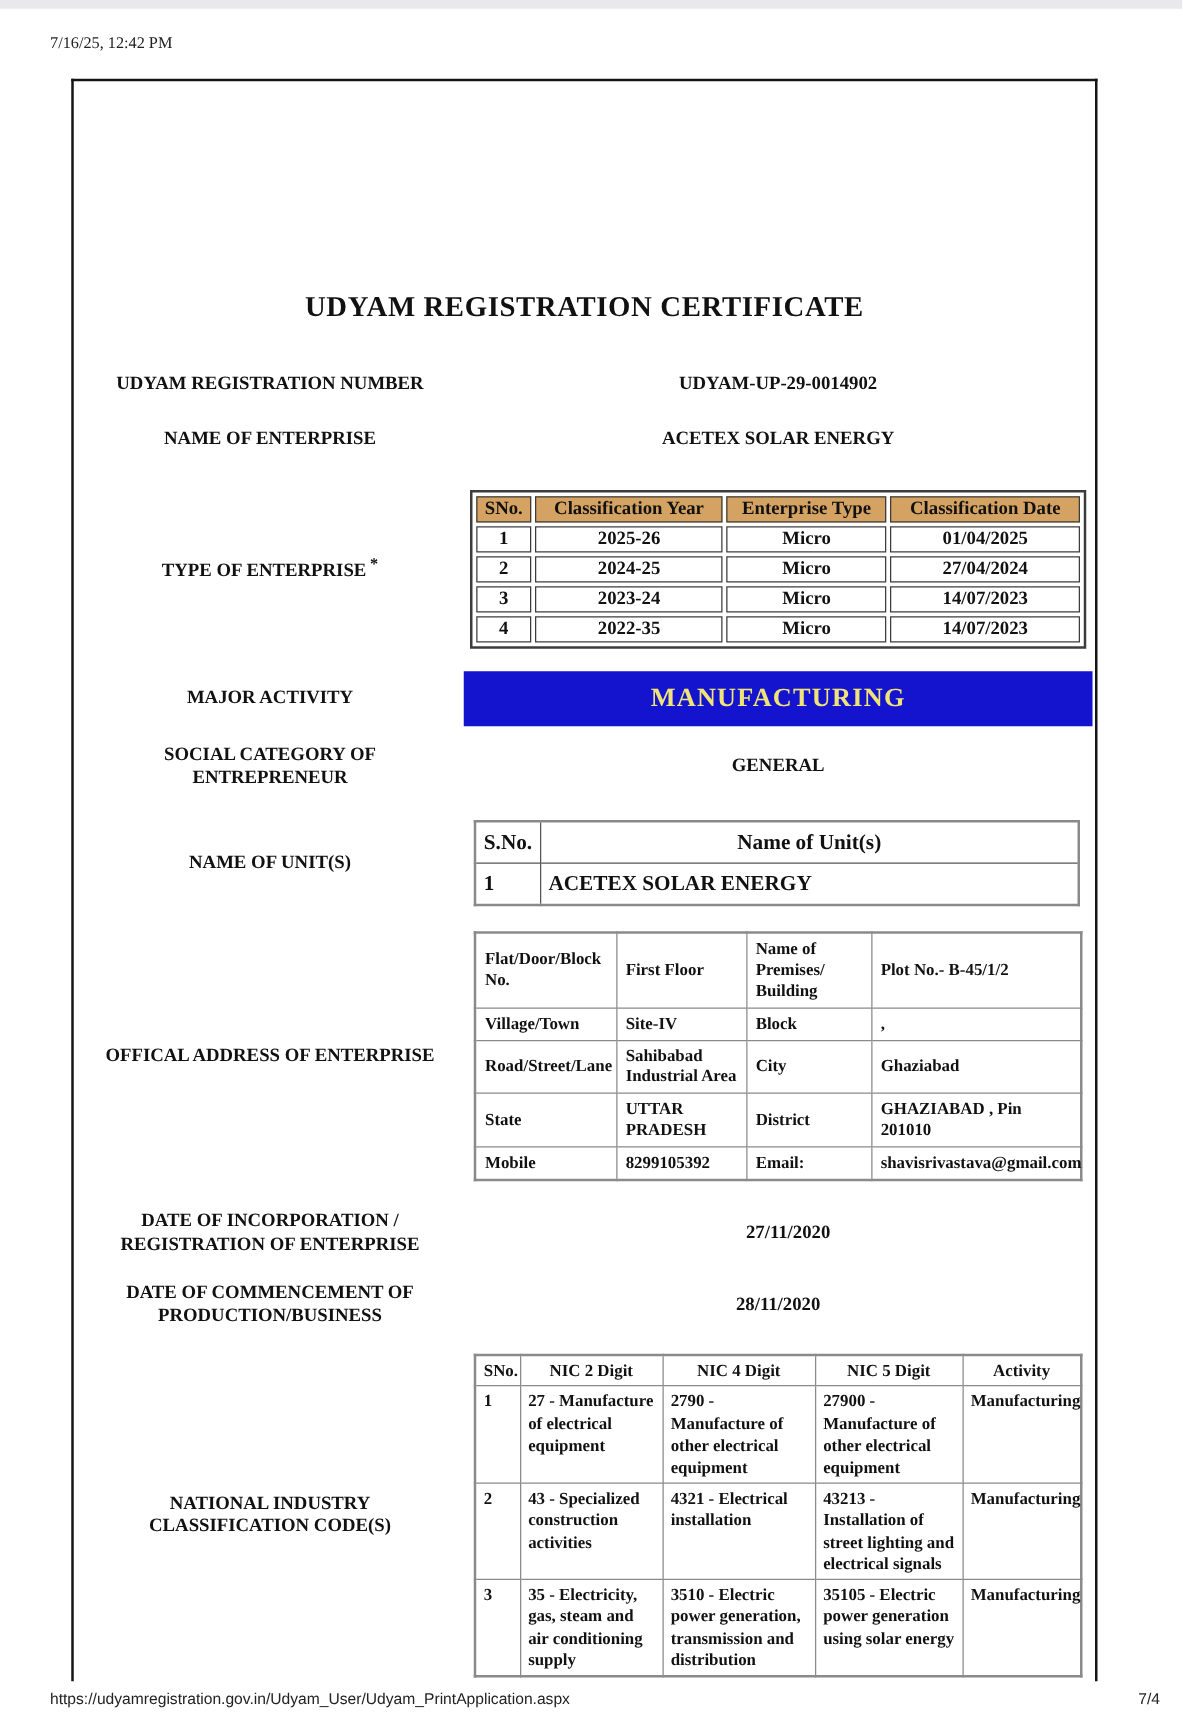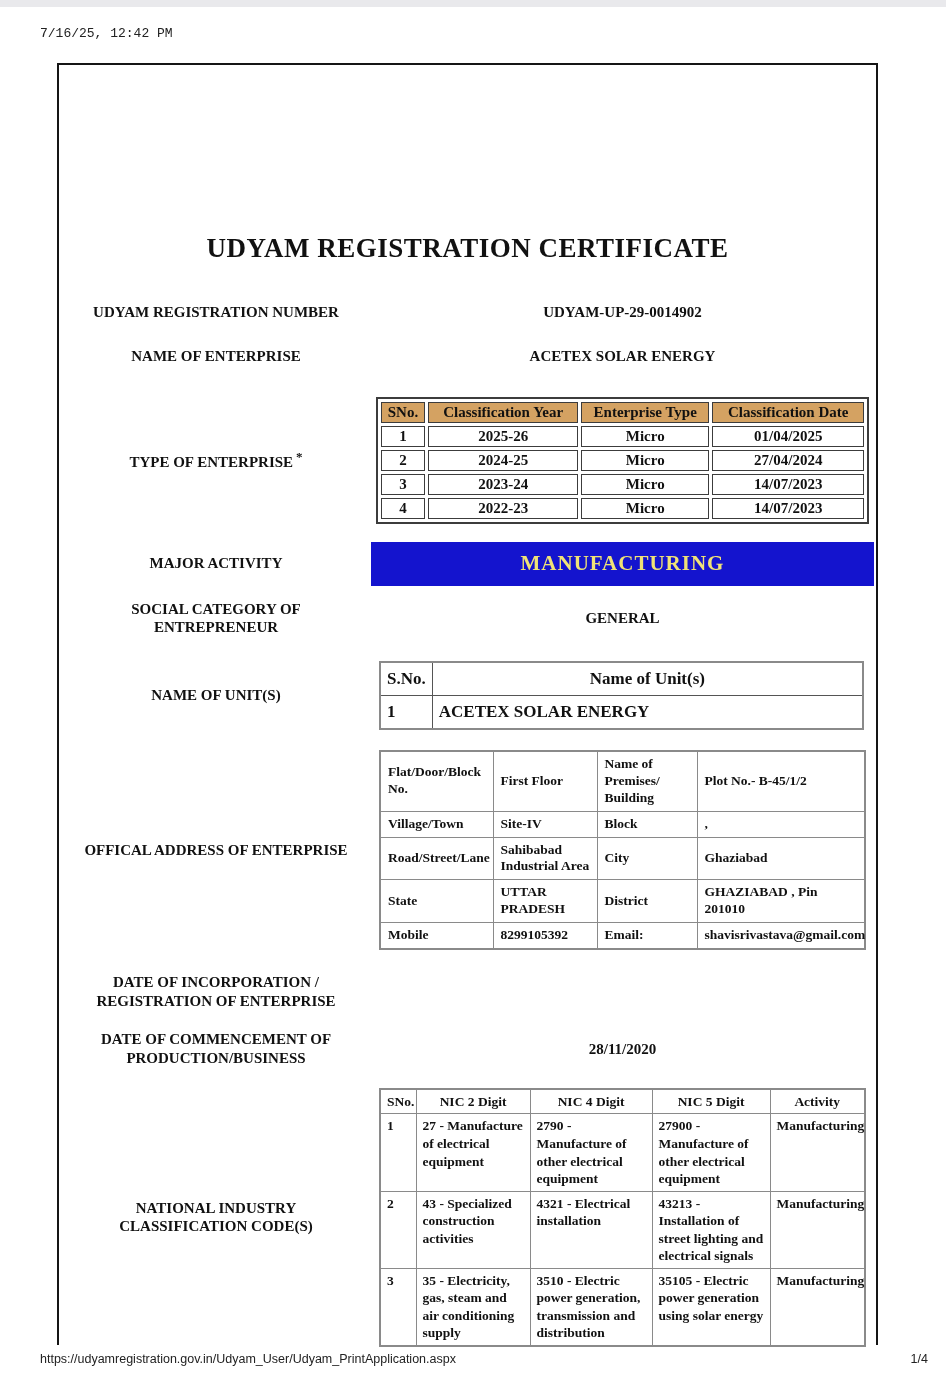--- a/index.html
+++ b/index.html
@@ -1,29 +1,29 @@
 <!DOCTYPE html>
 <html><head>
 <meta charset="utf-8">
 <style>
   * { margin:0; padding:0; box-sizing:border-box; }
   html,body { width:946px; height:1384px; background:#ffffff; font-family:"Liberation Serif", serif; position:relative; overflow:hidden; }
 
   .chrome-strip { position:absolute; top:0; left:0; width:946px; height:7px; background:#e9e9ec; }
 
   .print-header { position:absolute; top:26px; left:0; width:852px; height:20px;
-    font-family:Liberation Mono, monospace; font-size:13px; color:#222; }
+    font-family:Liberation Serif, serif; font-size:13px; color:#222; }
   .print-header .datetime { position:absolute; left:40px; top:0; }
   .print-header .doc-title { position:absolute; left:0; width:100%; text-align:center; top:0; }
 
   .page { position:absolute; left:57px; top:63px; width:821px; height:1282px;
     border-top:2px solid #151515; border-left:2px solid #151515; border-right:2px solid #151515;
     background:#ffffff; padding:0 2px; }
 
-  .cert-title { margin-top:168px; text-align:center; font-size:27px; font-weight:bold; color:#111; letter-spacing:0.5px; }
+  .cert-title { margin-top:168px; text-align:center; font-size:23px; font-weight:bold; color:#111; letter-spacing:0.5px; }
 
   .row { display:flex; align-items:center; width:100%; }
   .label-col { width:310px; display:flex; justify-content:center; flex-shrink:0; }
   .label-col .lbl { font-weight:bold; font-size:15px; color:#111; text-align:center; white-space:pre-line; line-height:1.25; }
   .value-col { flex:1; text-align:center; font-weight:bold; font-size:15px; color:#111; }
 
   sup.star { font-size:13px; vertical-align:super; margin-left:3px; }
 
   
   table.classification { border-collapse:separate; border-spacing:3px; border:2px solid #3c3c3c;
@@ -128,21 +128,21 @@
             <td>27/04/2024</td>
           </tr>
           <tr>
             <td>3</td>
             <td>2023-24</td>
             <td>Micro</td>
             <td>14/07/2023</td>
           </tr>
           <tr>
             <td>4</td>
-            <td>2022-23</td>
+            <td>2022-35</td>
             <td>Micro</td>
             <td>14/07/2023</td>
           </tr>
         </tbody>
       </table>
     </div>
   </div>
 
   <div class="row gap-major">
     <div class="label-col">
@@ -225,20 +225,21 @@
         </tbody>
       </table>
     </div>
   </div>
 
   <div class="row gap-incorp">
     <div class="label-col">
         <span class="lbl">DATE OF INCORPORATION /
 REGISTRATION OF ENTERPRISE</span>
       </div>
+    <div class="value-col">27/11/2020</div>
   </div>
 
   <div class="row gap-commence">
     <div class="label-col">
         <span class="lbl">DATE OF COMMENCEMENT OF
 PRODUCTION/BUSINESS</span>
       </div>
     <div class="value-col">28/11/2020</div>
   </div>
 
@@ -282,14 +283,14 @@
           </tr>
         </tbody>
       </table>
     </div>
   </div>
 
 </div>
 
 <div class="print-footer">
   <span class="url">https://udyamregistration.gov.in/Udyam_User/Udyam_PrintApplication.aspx</span>
-  <span class="pageno">1/4</span>
+  <span class="pageno">7/4</span>
 </div>
 
 </body></html>

